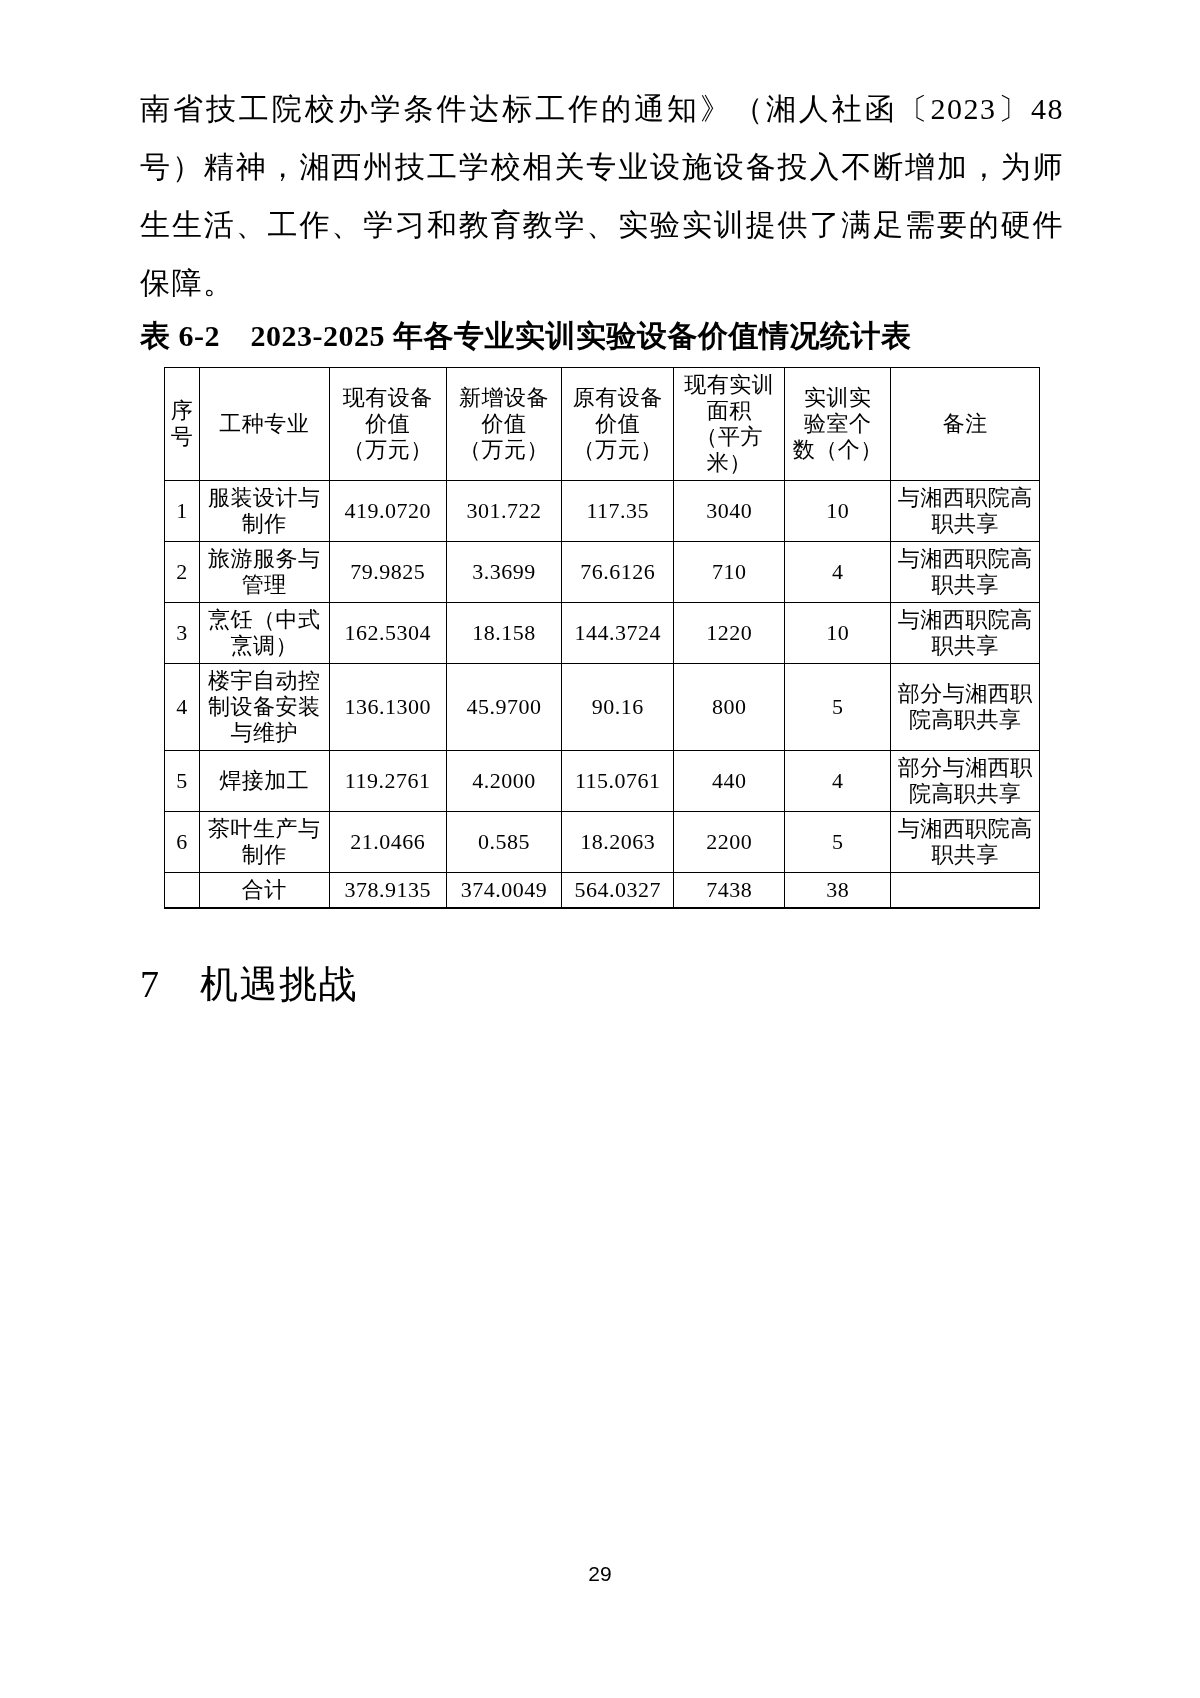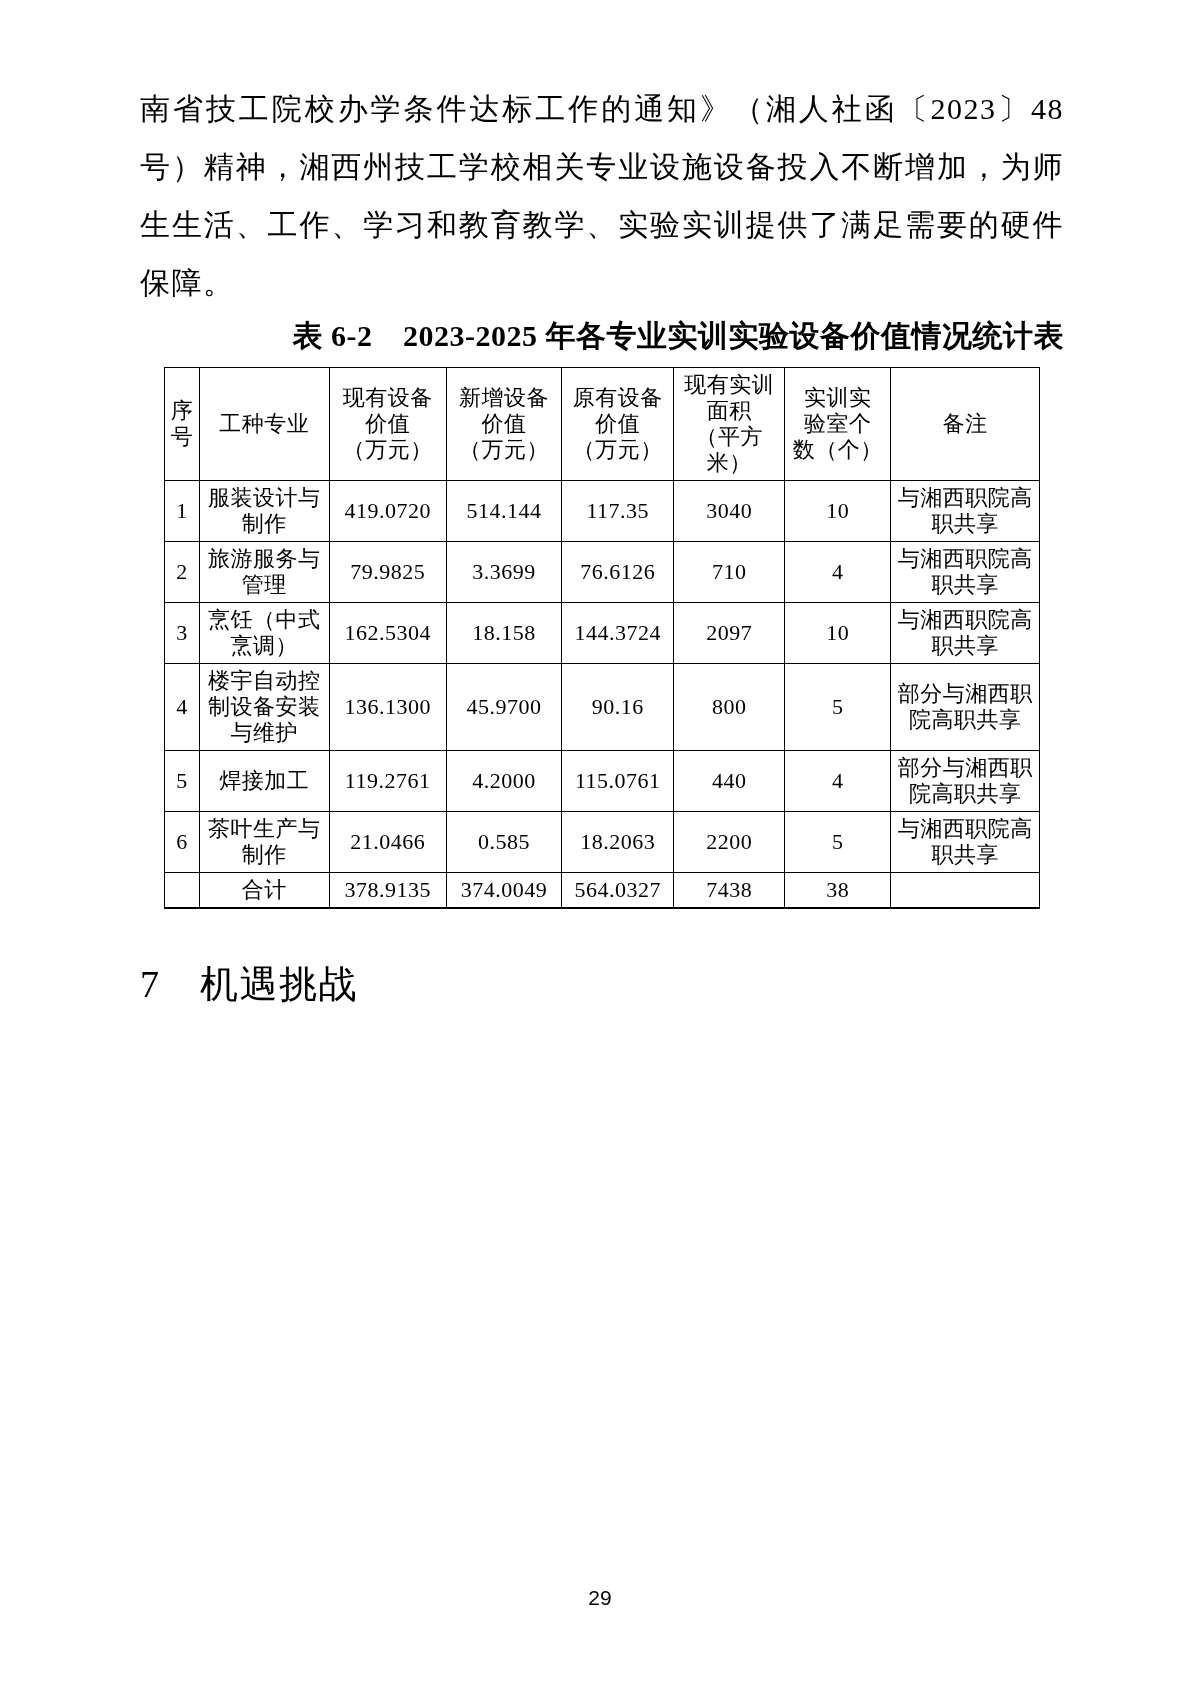--- a/index.html
+++ b/index.html
@@ -19,21 +19,21 @@
     font-size: 30px;
     line-height: 58px;
     letter-spacing: 1.5px;
     text-align: justify;
     margin: 0;
   }
   .indent { text-indent: 2em; }
   .table-caption {
     font-size: 30px;
     font-weight: bold;
-    text-align: right;
+    text-align: left;
     letter-spacing: 0.5px;
     margin: 4px 0 10px 0;
   }
   table.stats-table {
     width: 876px;
     margin: 0 auto;
     border-collapse: collapse;
     table-layout: fixed;
     border: 1px solid #000;
     border-bottom-width: 2px;
@@ -54,21 +54,21 @@
   .section-heading {
     font-size: 38px;
     font-weight: normal;
     letter-spacing: 1.5px;
     margin: 46px 0 0 0;
     line-height: 58px;
   }
   .para-gap { margin-top: 6px; }
   .page-number {
     position: absolute;
-    bottom: 104px;
+    bottom: 128px;
     left: 0;
     width: 100%;
     text-align: center;
     font-size: 21px;
     font-family: "Liberation Sans", "DejaVu Sans", sans-serif;
   }
 </style>
 </head>
 <body>
 
@@ -112,21 +112,21 @@
 数（个）</th>
           <th>备注</th>
         </tr>
     </thead>
     <tbody id="table-body">
         <tr>
           <td>1</td>
           <td>服装设计与
 制作</td>
           <td>419.0720</td>
-          <td>514.144</td>
+          <td>301.722</td>
           <td>117.35</td>
           <td>3040</td>
           <td>10</td>
           <td>与湘西职院高
 职共享</td>
         </tr>
         <tr>
           <td>2</td>
           <td>旅游服务与
 管理</td>
@@ -138,21 +138,21 @@
           <td>与湘西职院高
 职共享</td>
         </tr>
         <tr>
           <td>3</td>
           <td>烹饪（中式
 烹调）</td>
           <td>162.5304</td>
           <td>18.158</td>
           <td>144.3724</td>
-          <td>2097</td>
+          <td>1220</td>
           <td>10</td>
           <td>与湘西职院高
 职共享</td>
         </tr>
         <tr>
           <td>4</td>
           <td>楼宇自动控
 制设备安装
 与维护</td>
           <td>136.1300</td>

